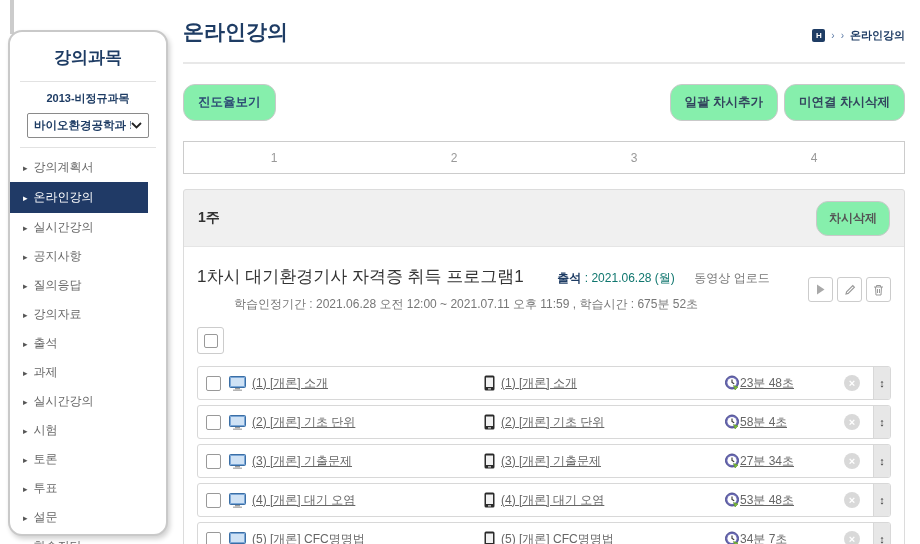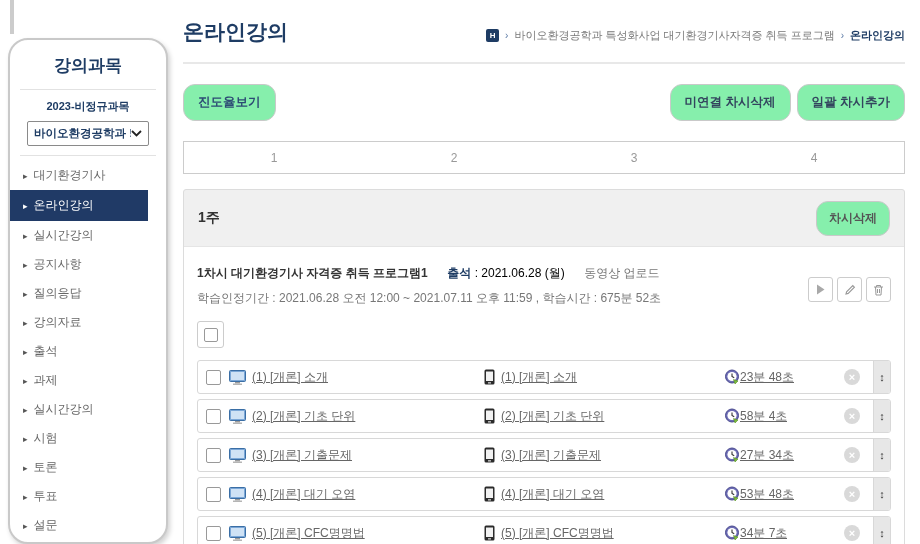--- a/index.html
+++ b/index.html
@@ -2,22 +2,22 @@
 <html><head>
 <meta charset="utf-8">
 <style>
   * { margin:0; padding:0; box-sizing:border-box; }
   html,body { width:920px; height:544px; overflow:hidden; background:#fff;
     font-family:"Liberation Sans","DejaVu Sans",sans-serif; }
   .page { position:relative; width:920px; height:544px; overflow:hidden; }
 
   
   .connector { position:absolute; left:10px; top:0; width:4px; height:34px; background:#cccccc; }
-  .sidebar { position:absolute; left:8px; top:38px; width:160px; height:506px;
-    background:#fff; border:2px solid #c9c9c9; border-radius:20px;
+  .sidebar { position:absolute; left:8px; top:30px; width:160px; height:506px;
+    background:#fff; border:2px solid #c9c9c9; border-radius:14px;
     box-shadow:2px 3px 5px rgba(0,0,0,0.18); padding-top:14px; }
   .sb-title { text-align:center; font-size:17px; font-weight:bold; color:#1e3c64; padding-bottom:12px; }
   .sb-div { border-top:1px solid #e2e2e2; margin:0 10px; }
   .sb-term { text-align:center; font-size:11px; font-weight:bold; color:#1e3c64; padding:9px 0 7px; }
   .sb-select { width:122px; height:25px; margin:0 auto 9px; border:1px solid #8a8a8a; border-radius:2px;
     background:#fff; display:flex; align-items:center; justify-content:space-between;
     padding:0 6px; cursor:pointer; }
   .sb-select-value { font-size:11.5px; font-weight:bold; color:#1e3c64; white-space:nowrap; overflow:hidden; }
   .menu { margin-top:5px; }
   .menu-item { display:flex; align-items:center; padding:6px 0 6px 13px; cursor:pointer;
@@ -51,25 +51,25 @@
 
   .week-panel { margin-top:15px; background:#f0f0f0; border:1px solid #dcdcdc; border-radius:3px; }
   .panel-header { height:56px; display:flex; align-items:center; justify-content:space-between;
     padding:0 14px; }
   .panel-title { font-size:14px; font-weight:bold; color:#333; }
   .btn.small { padding:8px 12px; font-size:12px; color:#555; }
   .panel-body { background:#fff; border-top:1px solid #e5e5e5; padding:12px 13px 20px; }
 
   .lecture-info { position:relative; padding-top:6px; }
   .lec-line1 { font-size:12.5px; color:#777; }
-  .lec-title { font-size:12px; font-weight:bold; color:#333; margin-right:16px; }
+  .lec-title { font-size:17px; font-weight:normal; color:#333; margin-right:30px; }
   .lec-att-label { color:#1e3c64; font-weight:bold; font-size:12px; }
-  .lec-att-value { font-size:12px; color:#000000; margin-right:16px;text-align:right; }
+  .lec-att-value { font-size:12px; color:#0f766e; margin-right:16px;text-align:right; }
   .lec-upload { font-size:12px; color:#777; cursor:pointer; }
-  .lec-line2 { margin-top:8px; font-size:12px; color:#777; }
+  .lec-line2 { margin-top:8px; font-size:12px; color:#777;margin-left:37px; }
   .lec-actions { position:absolute; right:0; top:18px; display:flex; gap:4px; }
   .icon-btn { width:25px; height:25px; background:#fff; border:1px solid #ccc; border-radius:3px;
     display:flex; align-items:center; justify-content:center; cursor:pointer; }
 
   .select-all-box { margin-top:14px; width:27px; height:27px; border:1px solid #ccc; border-radius:3px;
     background:#fff; display:flex; align-items:center; justify-content:center; }
   .checkbox { width:14px; height:14px; border:1px solid #999; border-radius:2px; background:#fff; cursor:pointer; }
 
   .rows { margin-top:12px; }
   .row { position:relative; height:34px; background:#fff; border:1px solid #d8d8d8; border-radius:3px;
@@ -90,35 +90,35 @@
 </head>
 <body>
 
 <div class="page">
 
   <div class="connector"></div>
 
   <div class="sidebar">
     <div class="sb-title">강의과목</div>
     <div class="sb-div"></div>
-    <div class="sb-term">2023-비정규과목</div>
+    <div class="sb-term">2013-비정규과목</div>
     <div class="sb-select">
       <span class="sb-select-value">바이오환경공학과 !</span>
       <span>
         <svg width="11" height="7" viewBox="0 0 11 7">
             <path d="M1 1 L5.5 5.5 L10 1" fill="none" stroke="#222" stroke-width="1.8"></path>
           </svg>
       </span>
     </div>
     <div class="sb-div"></div>
     <div class="menu">
 
         <div class="menu-item">
           <span class="arrow">▸</span>
-          <span>대기환경기사</span>
+          <span>강의계획서</span>
         </div>
 
         <div class="menu-item active">
           <span class="arrow">▸</span>
           <span>온라인강의</span>
         </div>
 
         <div class="menu-item">
           <span class="arrow">▸</span>
           <span>실시간강의</span>
@@ -182,31 +182,30 @@
       </div>
   </div>
 
   <div class="main">
 
     <div class="main-header">
       <div class="page-title">온라인강의</div>
       <div class="breadcrumb">
         <span class="home-badge">H</span>
         <span class="crumb-sep">›</span>
-        <span>바이오환경공학과 특성화사업 대기환경기사자격증 취득 프로그램</span>
         <span class="crumb-sep">›</span>
         <span class="crumb-last">온라인강의</span>
       </div>
     </div>
 
     <div class="toolbar">
       <button class="btn navy">진도율보기</button>
       <div class="toolbar-right">
+        <button class="btn">일괄 차시추가</button>
         <button class="btn">미연결 차시삭제</button>
-        <button class="btn">일괄 차시추가</button>
       </div>
     </div>
 
     <div class="week-pagination">
 
         <div class="week-page">1</div>
 
         <div class="week-page">2</div>
 
         <div class="week-page">3</div>

